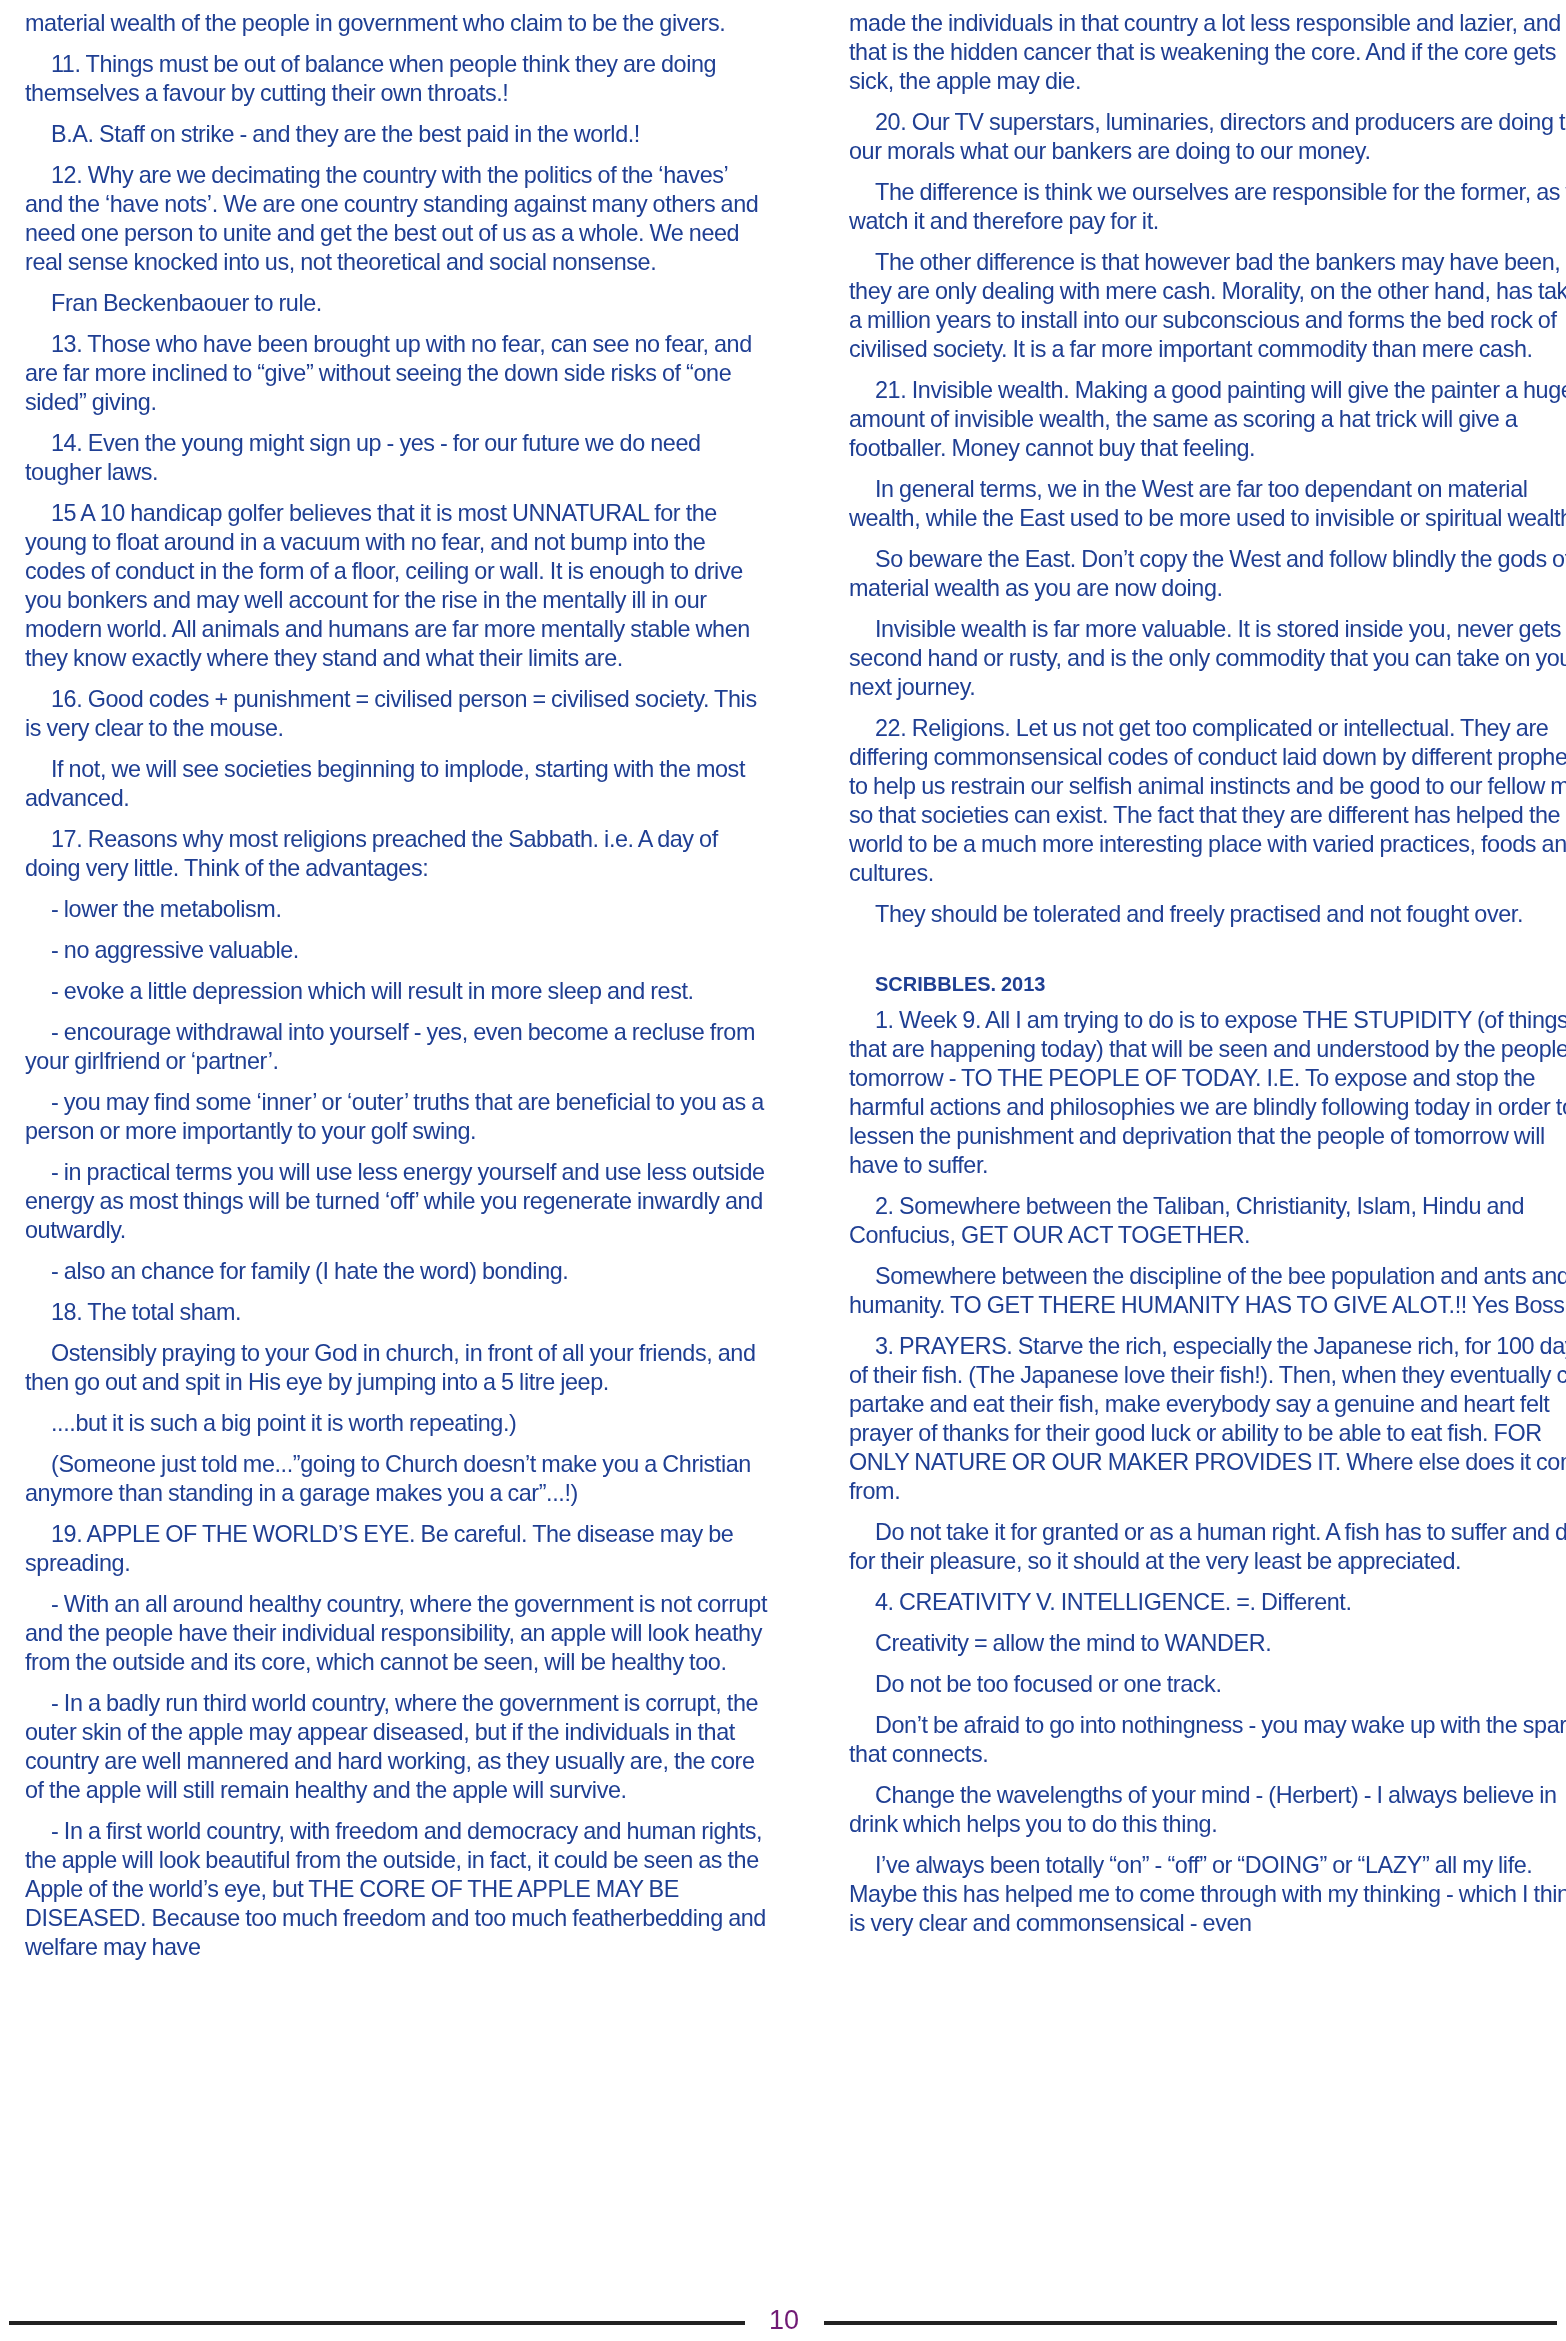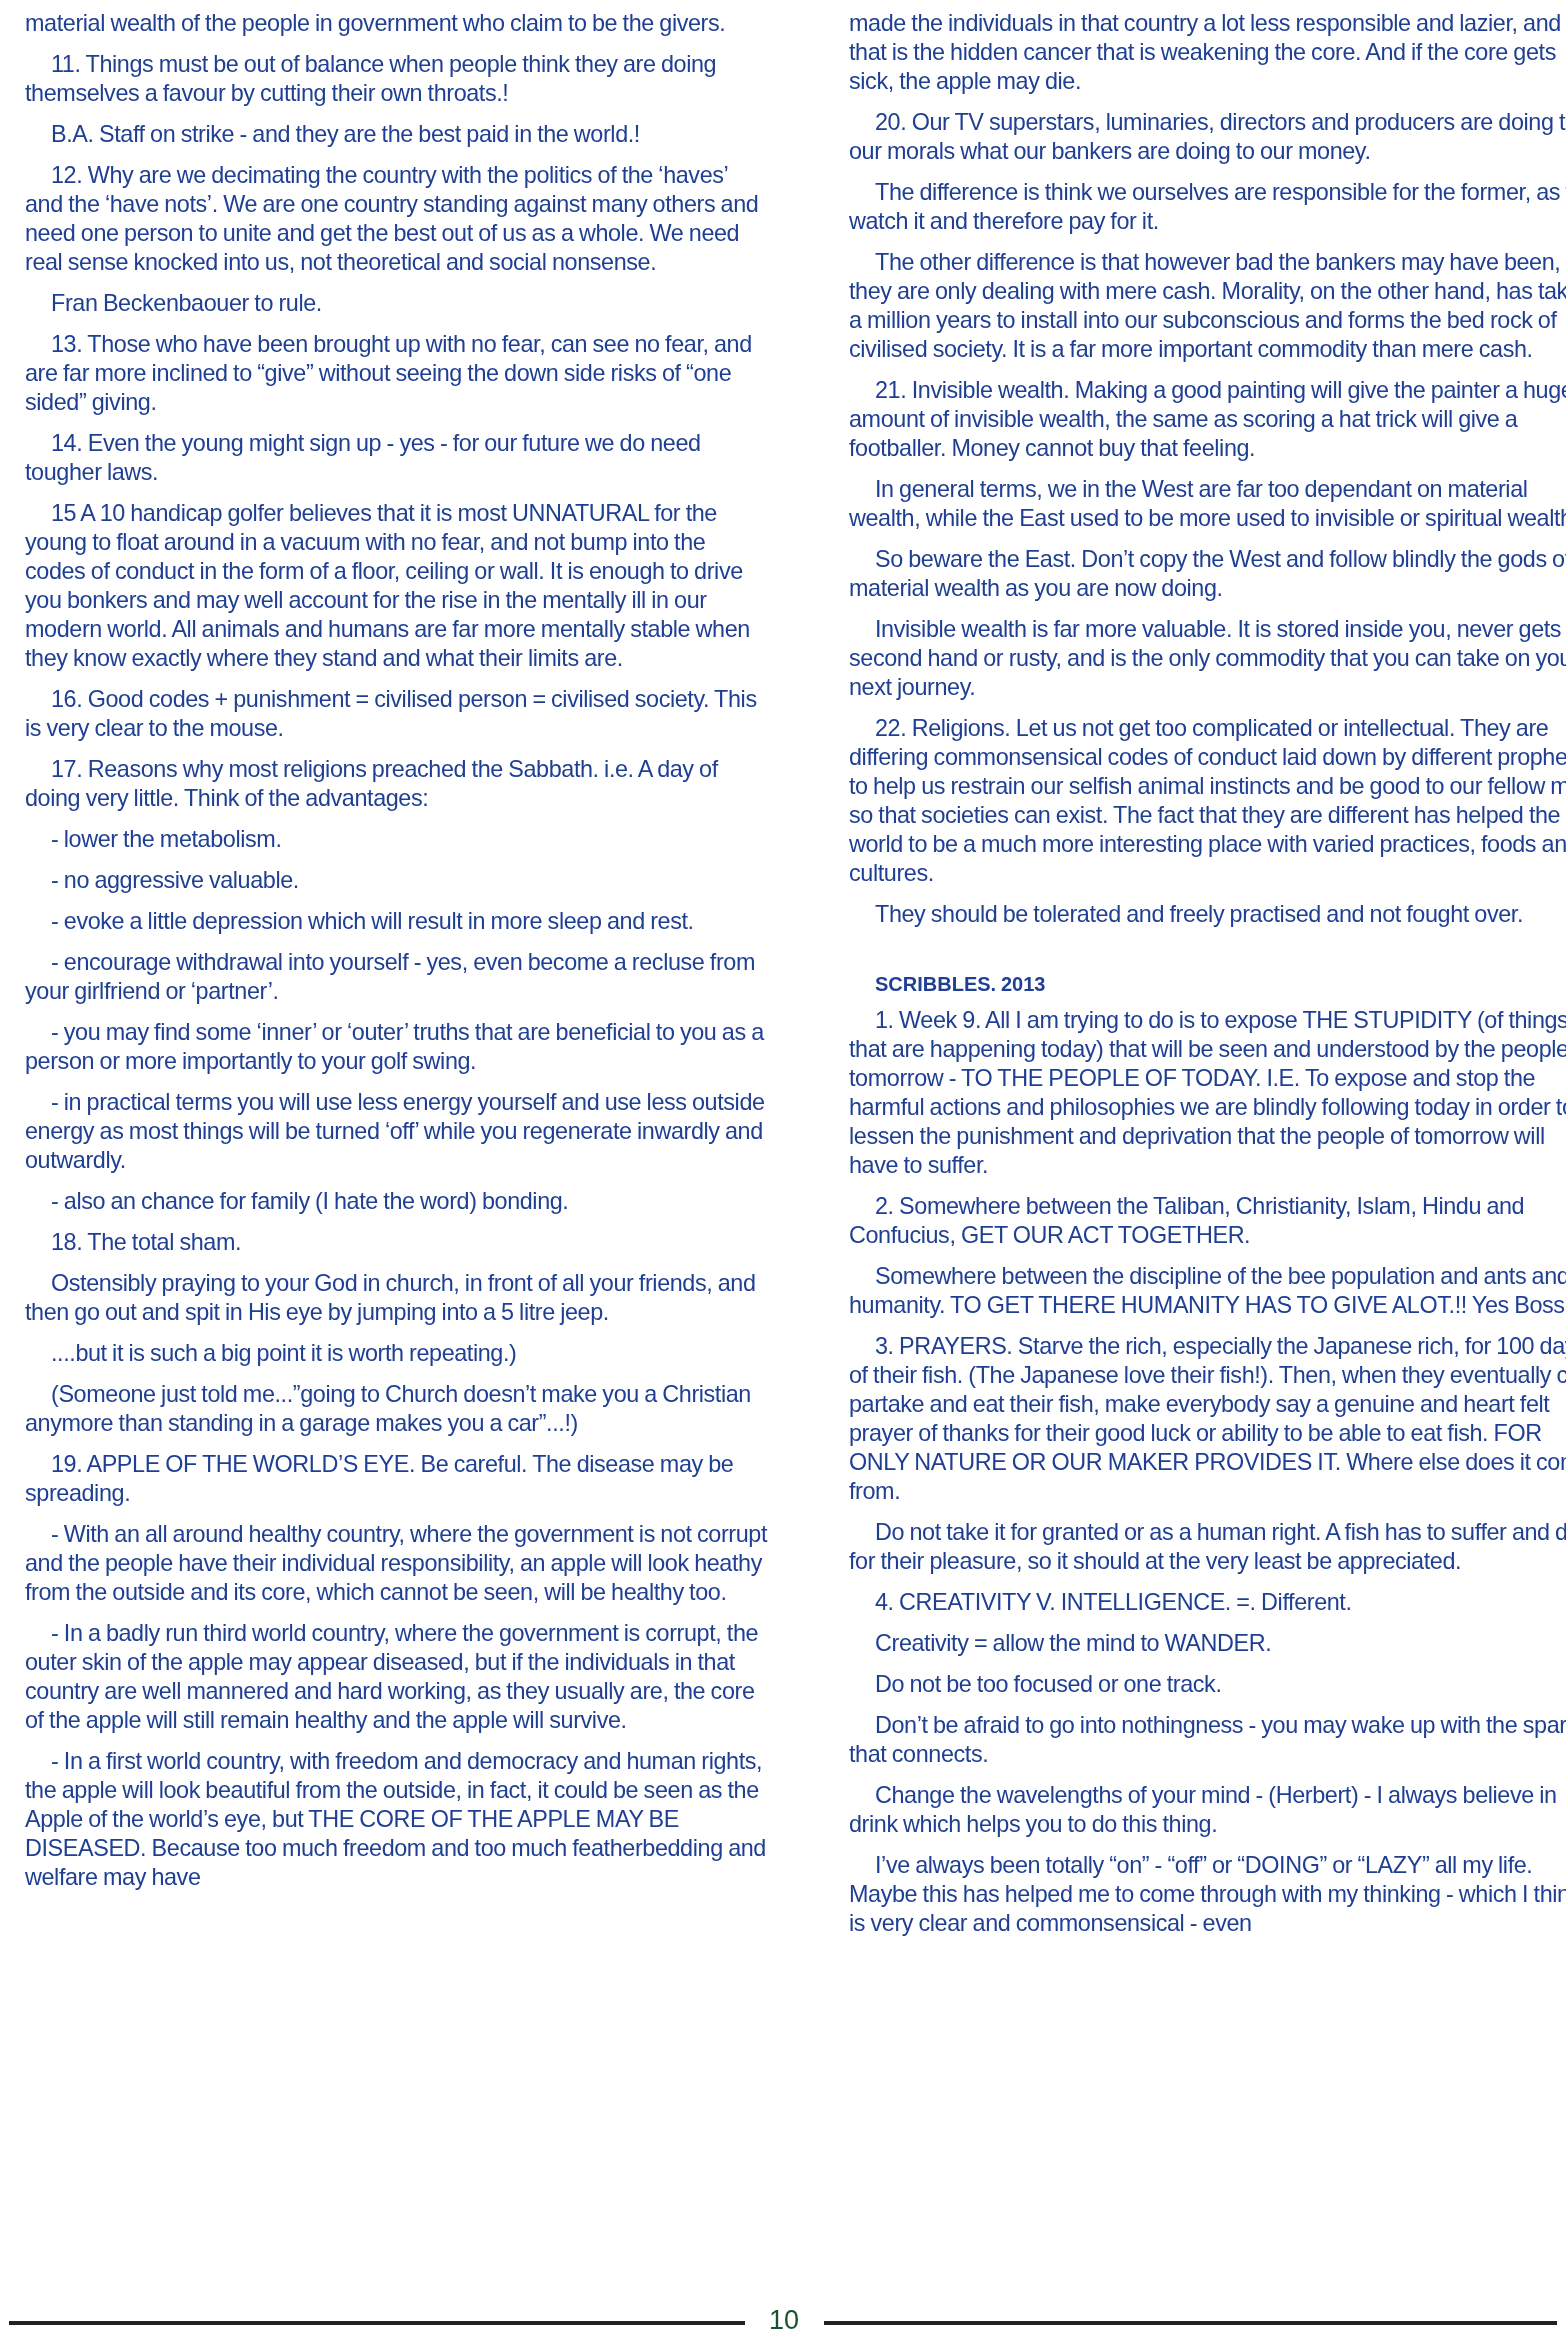--- a/index.html
+++ b/index.html
@@ -20,38 +20,39 @@
     .col h3 {
       margin: 41px 0 7px 0; padding-left: 26px;
       font-size: 20px; font-weight: bold; letter-spacing: 0; line-height: 29px;
     }
     .footer-rule { position: absolute; top: 2313px; height: 4.3px; background: #222222; }
     .footer-rule.left { left: 9.2px; width: 736px; }
     .footer-rule.right { left: 824px; width: 733px; }
     .page-number {
       position: absolute; top: 2297px; left: 765px; width: 38px; text-align: center;
       font-family: "Liberation Sans", "DejaVu Sans", sans-serif;
-      font-size: 27px; color: #14532d;
+      font-size: 27px; color: #701a75;
     }
   </style>
 </head>
 <body>
 
 <div class="page">
 
   <div class="col left">
     <p class="noindent">material wealth of the people in government who claim to be the givers.</p>
     <p>11. Things must be out of balance when people think they are doing themselves a favour by cutting their own throats.!</p>
     <p>B.A. Staff on strike - and they are the best paid in the world.!</p>
     <p>12. Why are we decimating the country with the politics of the ‘haves’ and the ‘have nots’. We are one country standing against many others and need one person to unite and get the best out of us as a whole. We need real sense knocked into us, not theoretical and social nonsense.</p>
     <p>Fran Beckenbaouer to rule.</p>
     <p>13. Those who have been brought up with no fear, can see no fear, and are far more inclined to “give” without seeing the down side risks of “one sided” giving.</p>
     <p>14. Even the young might sign up - yes - for our future we do need tougher laws.</p>
     <p>15 A 10 handicap golfer believes that it is most UNNATURAL for the young to float around in a vacuum with no fear, and not bump into the codes of conduct in the form of a floor, ceiling or wall. It is enough to drive you bonkers and may well account for the rise in the mentally ill in our modern world. All animals and humans are far more mentally stable when they know exactly where they stand and what their limits are.</p>
     <p>16. Good codes + punishment = civilised person = civilised society. This is very clear to the mouse.</p>
+    <p>If not, we will see societies beginning to implode, starting with the most advanced.</p>
     <p>17. Reasons why most religions preached the Sabbath. i.e. A day of doing very little. Think of the advantages:</p>
     <p>- lower the metabolism.</p>
     <p>- no aggressive valuable.</p>
     <p>- evoke a little depression which will result in more sleep and rest.</p>
     <p>- encourage withdrawal into yourself - yes, even become a recluse from your girlfriend or ‘partner’.</p>
     <p>- you may find some ‘inner’ or ‘outer’ truths that are beneficial to you as a person or more importantly to your golf swing.</p>
     <p>- in practical terms you will use less energy yourself and use less outside energy as most things will be turned ‘off’ while you regenerate inwardly and outwardly.</p>
     <p>- also an chance for family (I hate the word) bonding.</p>
     <p>18. The total sham.</p>
     <p>Ostensibly praying to your God in church, in front of all your friends, and then go out and spit in His eye by jumping into a 5 litre jeep.</p>

